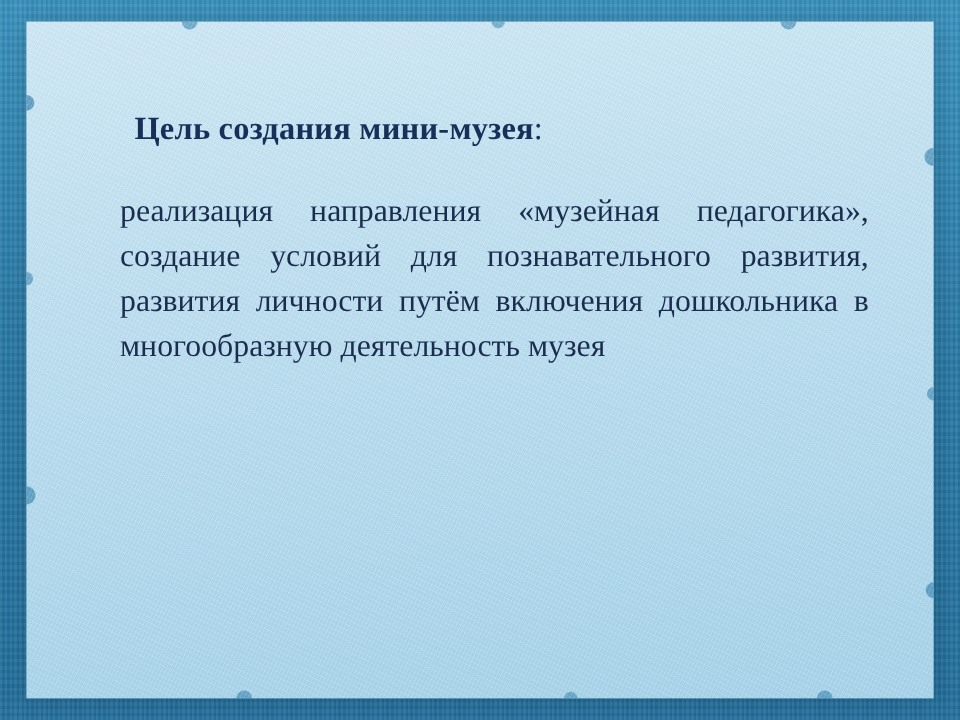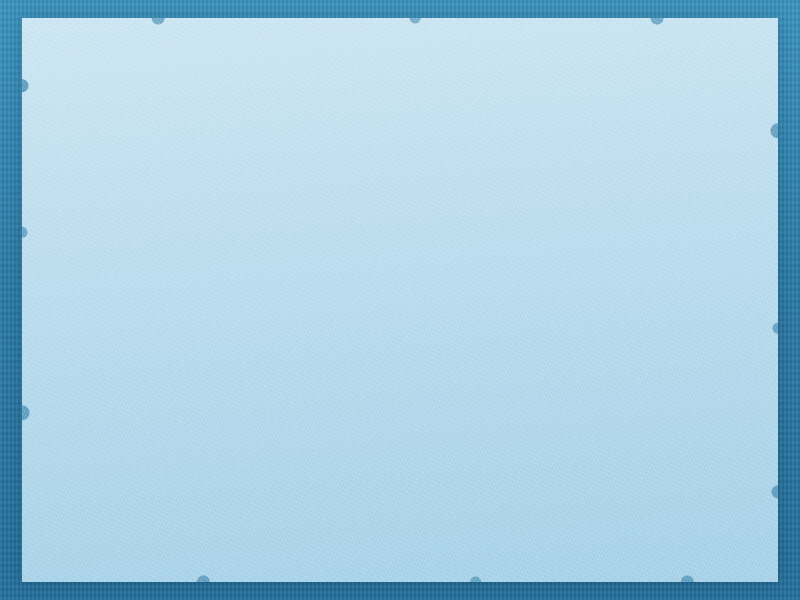--- a/index.html
+++ b/index.html
@@ -120,13 +120,17 @@
     width: 624px;
   }
 </style>
 </head>
 <body>
 
 <div class="slide">
   <div class="frame-outer"></div>
   <div class="paper"></div>
 
+  <div class="content">
+    <h1 class="slide-title"><span>Цель создания мини-музея</span><span class="colon">:</span></h1>
+    <p class="body-text">реализация направления «музейная педагогика», создание условий для познавательного развития, развития личности путём включения дошкольника в многообразную деятельность музея</p>
+  </div>
 </div>
 
 </body></html>

